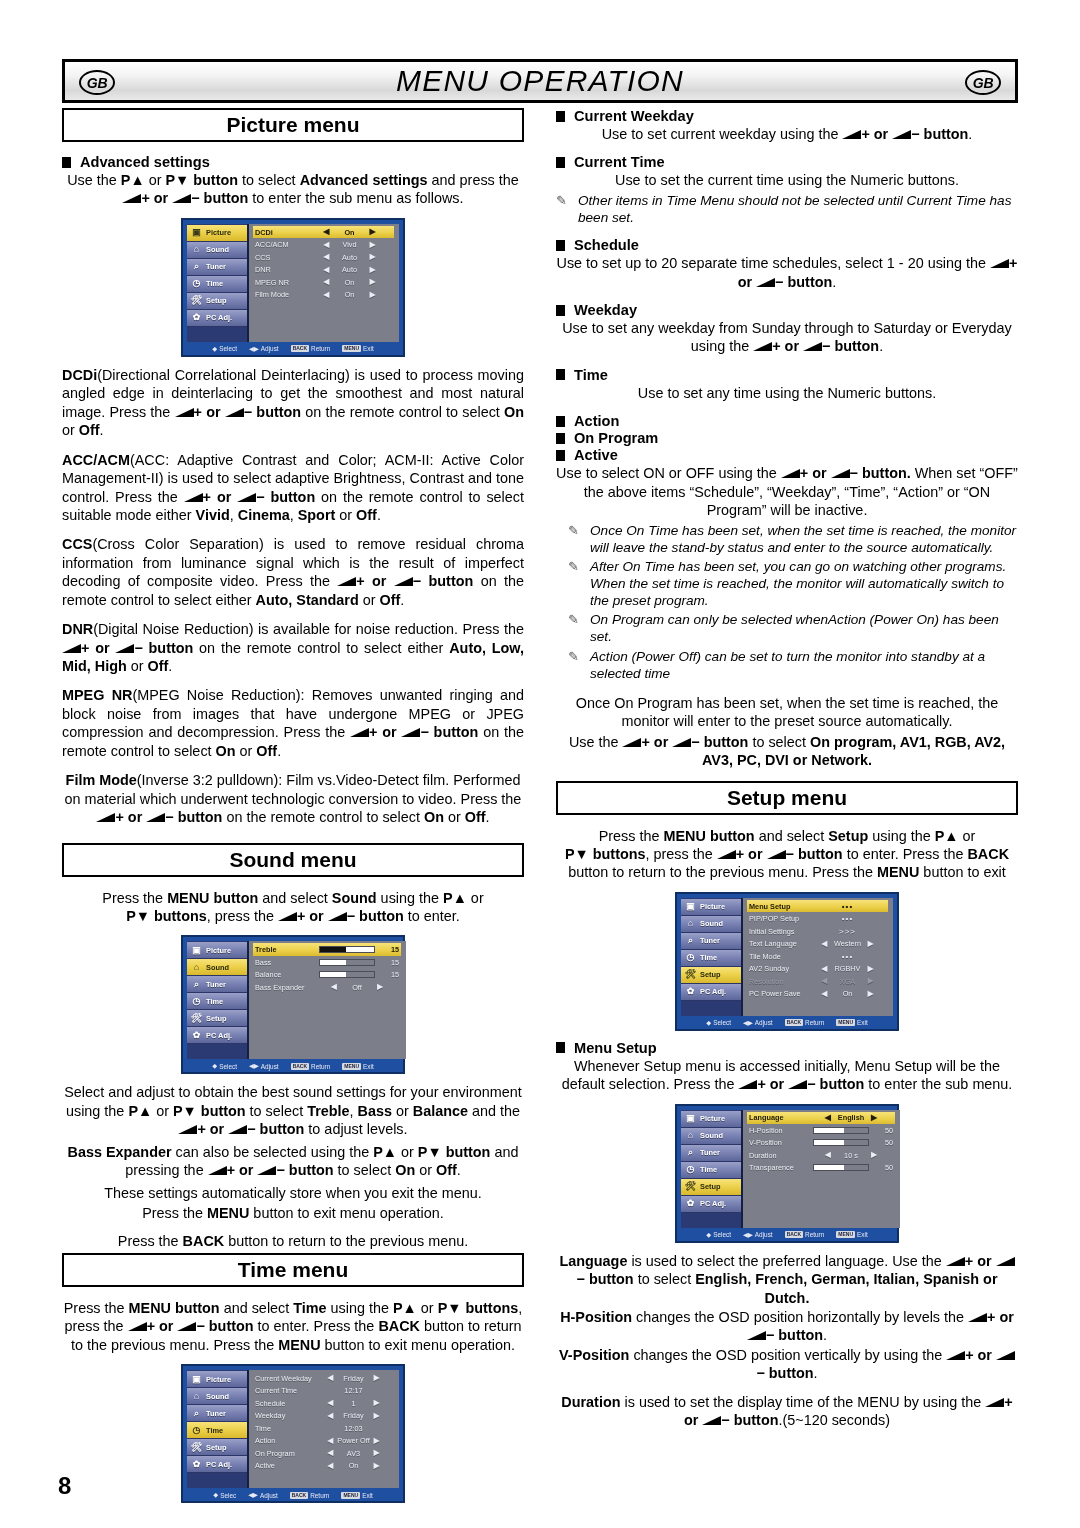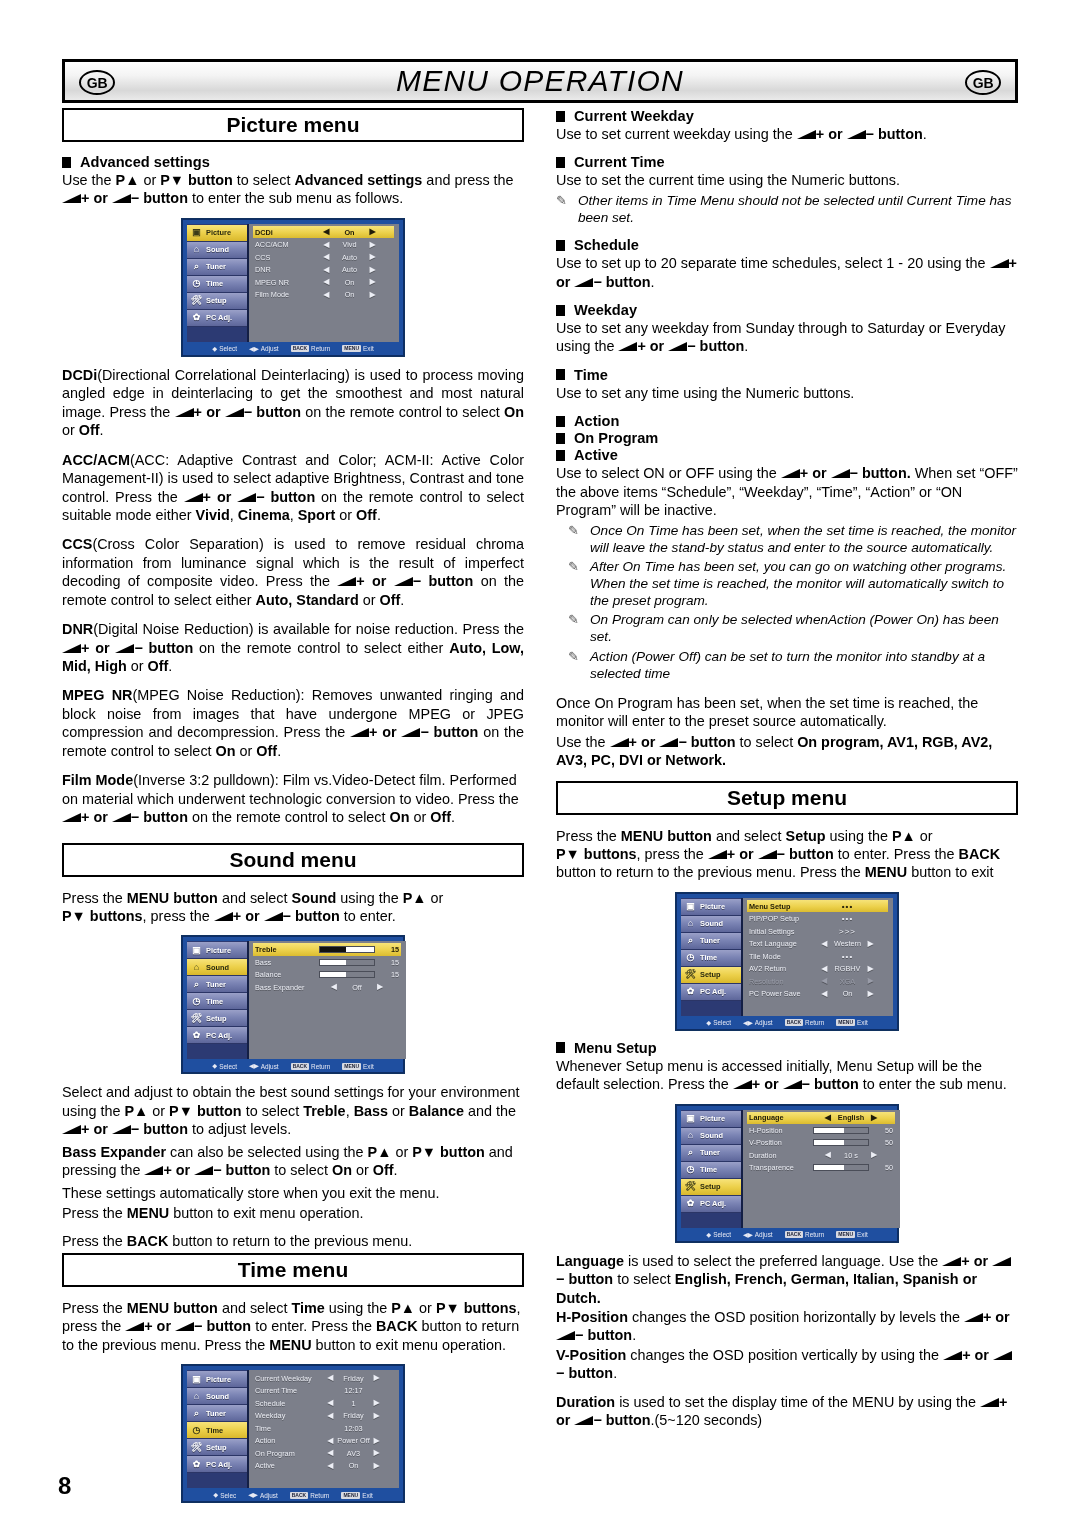--- a/index.html
+++ b/index.html
@@ -39,20 +39,21 @@
   }
   .gb-badge {
     position: absolute;
     width: 36px; height: 25px;
     border: 2.6px solid #000;
     border-radius: 50%;
     display: flex; align-items: center; justify-content: center;
     font-size: 14px; font-weight: bold;
     background: transparent;
     letter-spacing: -0.2px;
+    font-style: italic;
   }
   .gb-left { left: 14px; top: 8px; }
   .gb-right { right: 14px; top: 8px; }
 
   
   .col {
     position: absolute;
     width: 462px;
   }
   .col-left { left: 62px; top: 108px; }
@@ -68,21 +69,21 @@
   }
   .section-box .t {
     font-size: 21px; font-weight: bold;
   }
 
   
   .para {
     font-size: 14.4px;
     line-height: 1.28;
     margin: 0 0 11px 0;
-    text-align: left;
+    text-align: center;
   }
   .para.just { text-align: justify; }
   .b { font-weight: bold; }
 
   
   .bullet-head {
     font-size: 14.6px; font-weight: bold;
     margin: 0 0 1px 0;
     display: flex; align-items: center;
   }
@@ -710,21 +711,21 @@
                 <span class="ra">▶</span>
               </span>
             </div>
           <div class="osd-row">
               <span class="osd-lbl wide">Tile Mode</span>
               <span class="osd-ctrl">
                 <span class="osd-dots">•••</span>
               </span>
             </div>
           <div class="osd-row">
-              <span class="osd-lbl wide">AV2 Return</span>
+              <span class="osd-lbl wide">AV2 Sunday</span>
               <span class="osd-ctrl">
                 <span class="la">◀</span>
                 <span class="osd-val">RGBHV</span>
                 <span class="ra">▶</span>
               </span>
             </div>
           <div class="osd-row dim">
               <span class="osd-lbl wide">Resolution</span>
               <span class="osd-ctrl">
                 <span class="la">◀</span>

